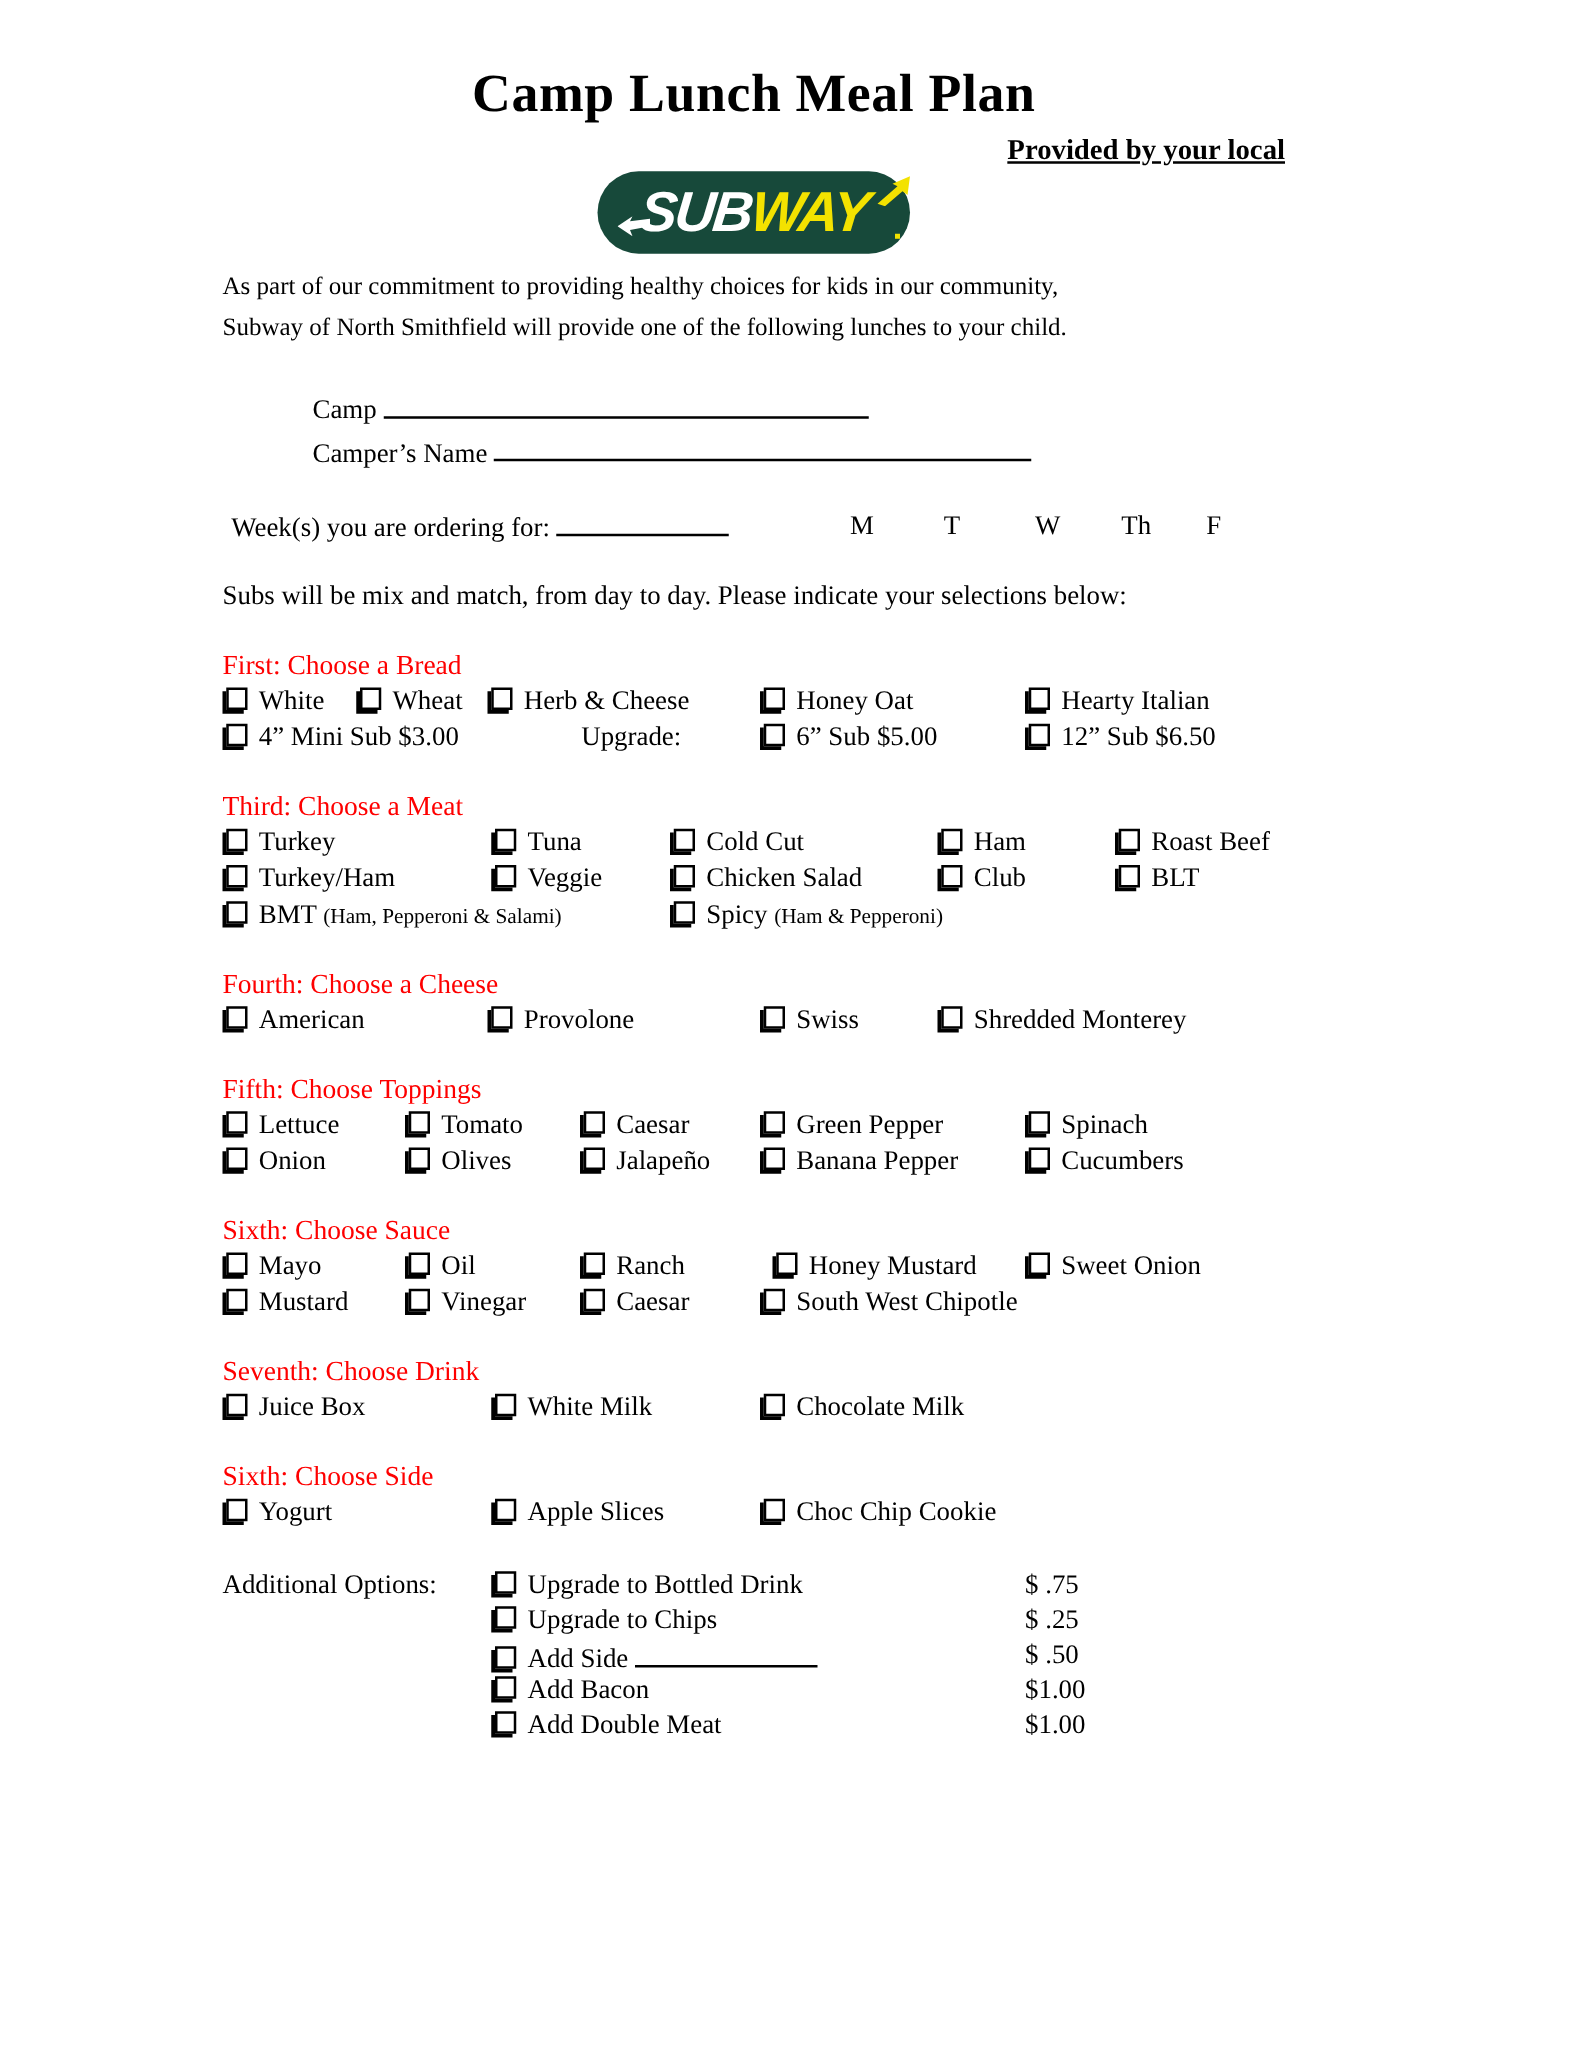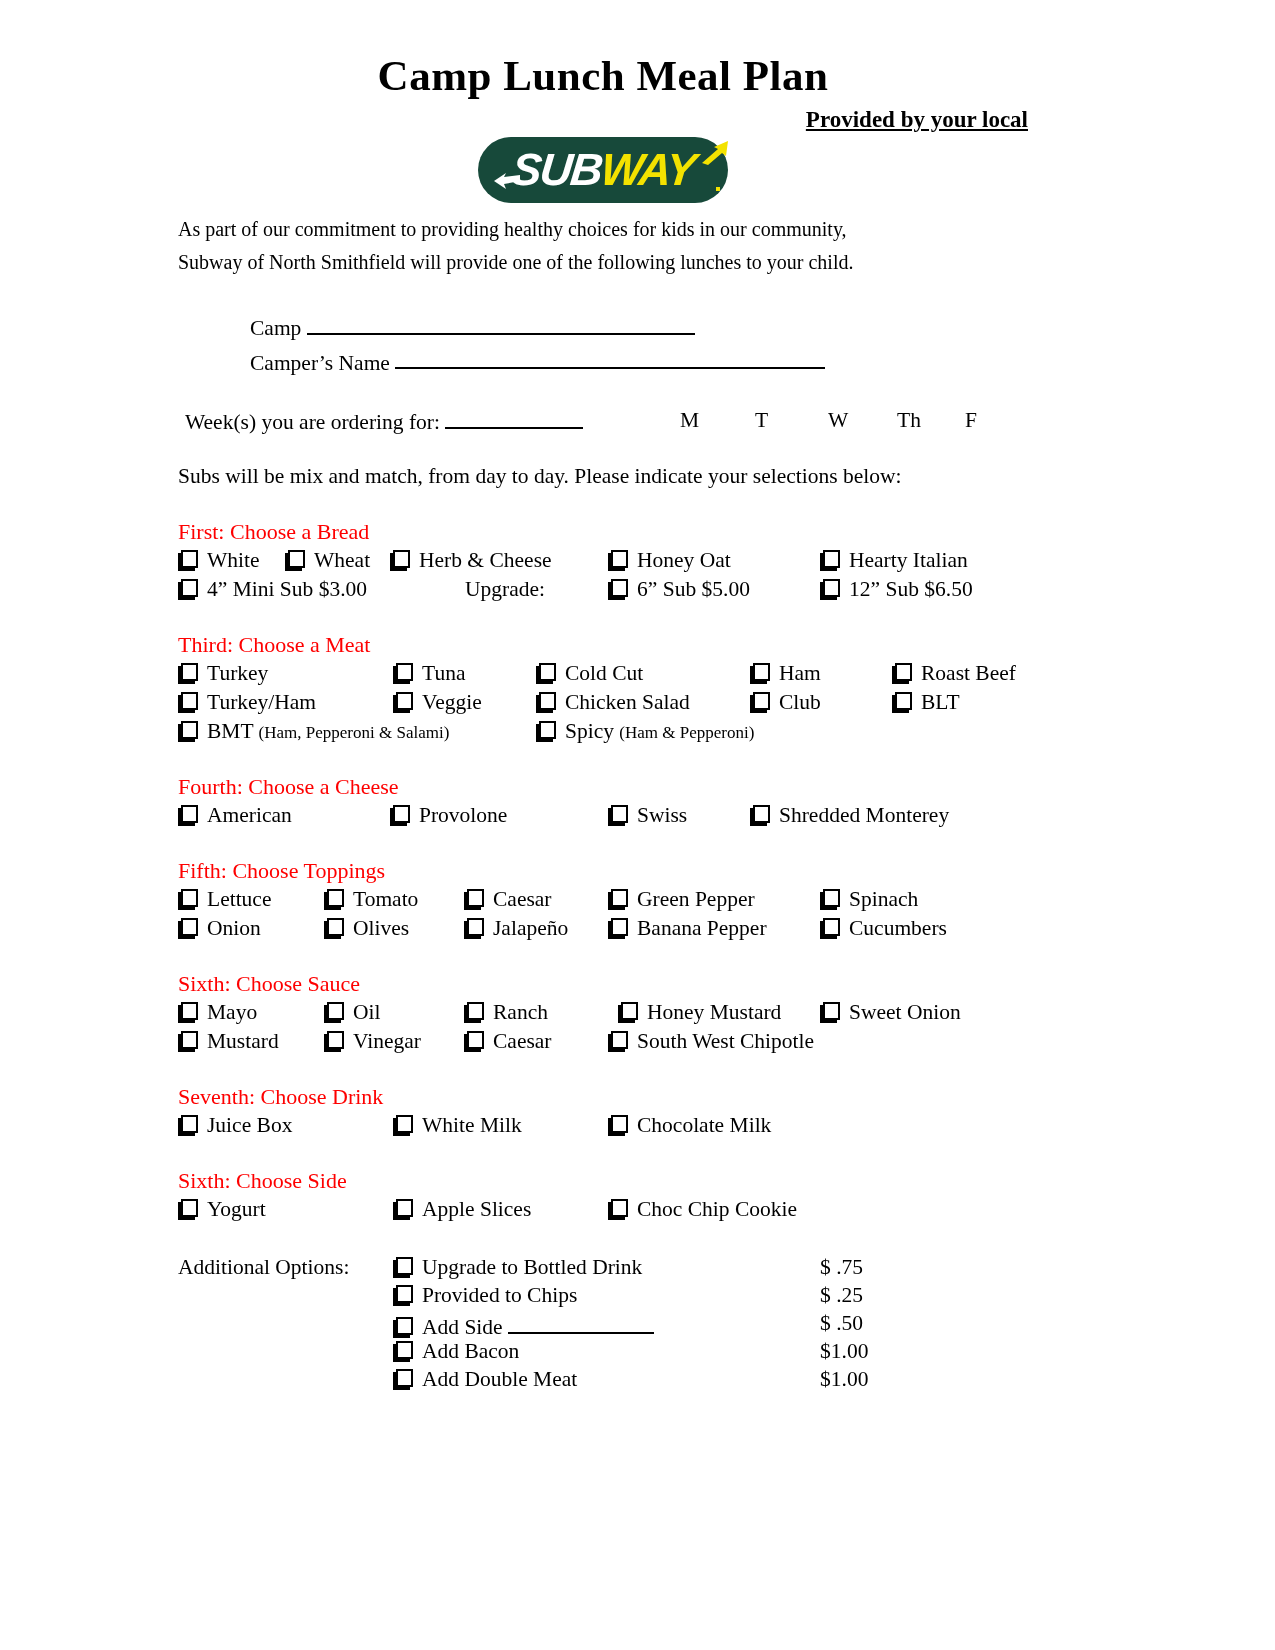--- a/index.html
+++ b/index.html
@@ -205,21 +205,21 @@
       <span class="item" style="left:430px"><span class="cb"></span><span>Choc Chip Cookie</span></span>
     </div>
 
     <div class="addl">
       <div class="addl-row">
         <span class="addl-label">Additional Options:</span>
         <span class="addl-item"><span class="cb"></span><span>Upgrade to Bottled Drink</span></span>
         <span class="price">$ .75</span>
       </div>
       <div class="addl-row">
-        <span class="addl-item"><span class="cb"></span><span>Provided to Chips</span></span>
+        <span class="addl-item"><span class="cb"></span><span>Upgrade to Chips</span></span>
         <span class="price">$ .25</span>
       </div>
       <div class="addl-row">
         <span class="addl-item"><span class="cb"></span><span>Add Side</span> <span class="blank" style="width:146px"></span></span>
         <span class="price">$ .50</span>
       </div>
       <div class="addl-row">
         <span class="addl-item"><span class="cb"></span><span>Add Bacon</span></span>
         <span class="price">$1.00</span>
       </div>

